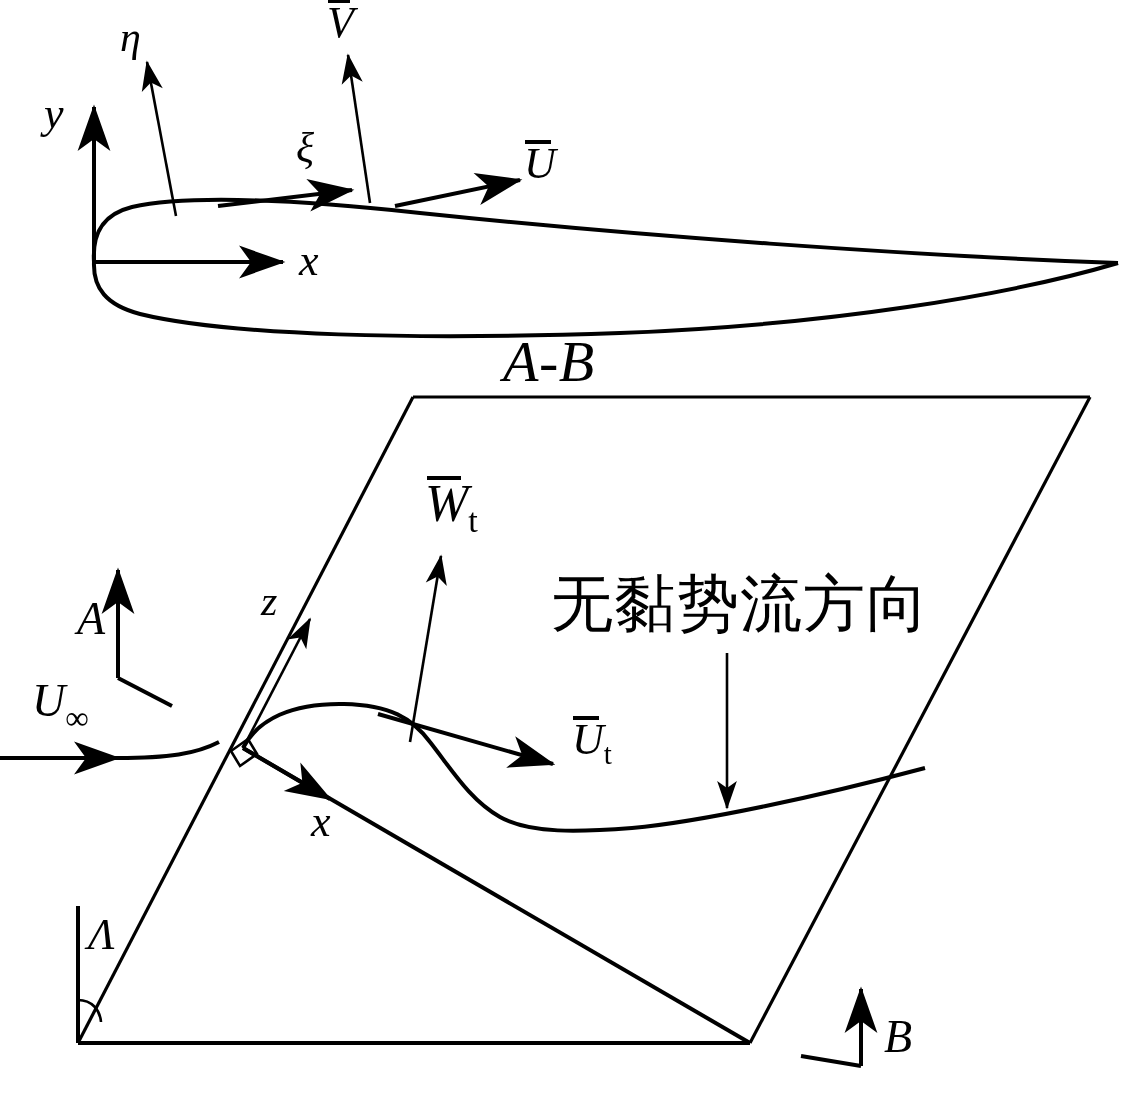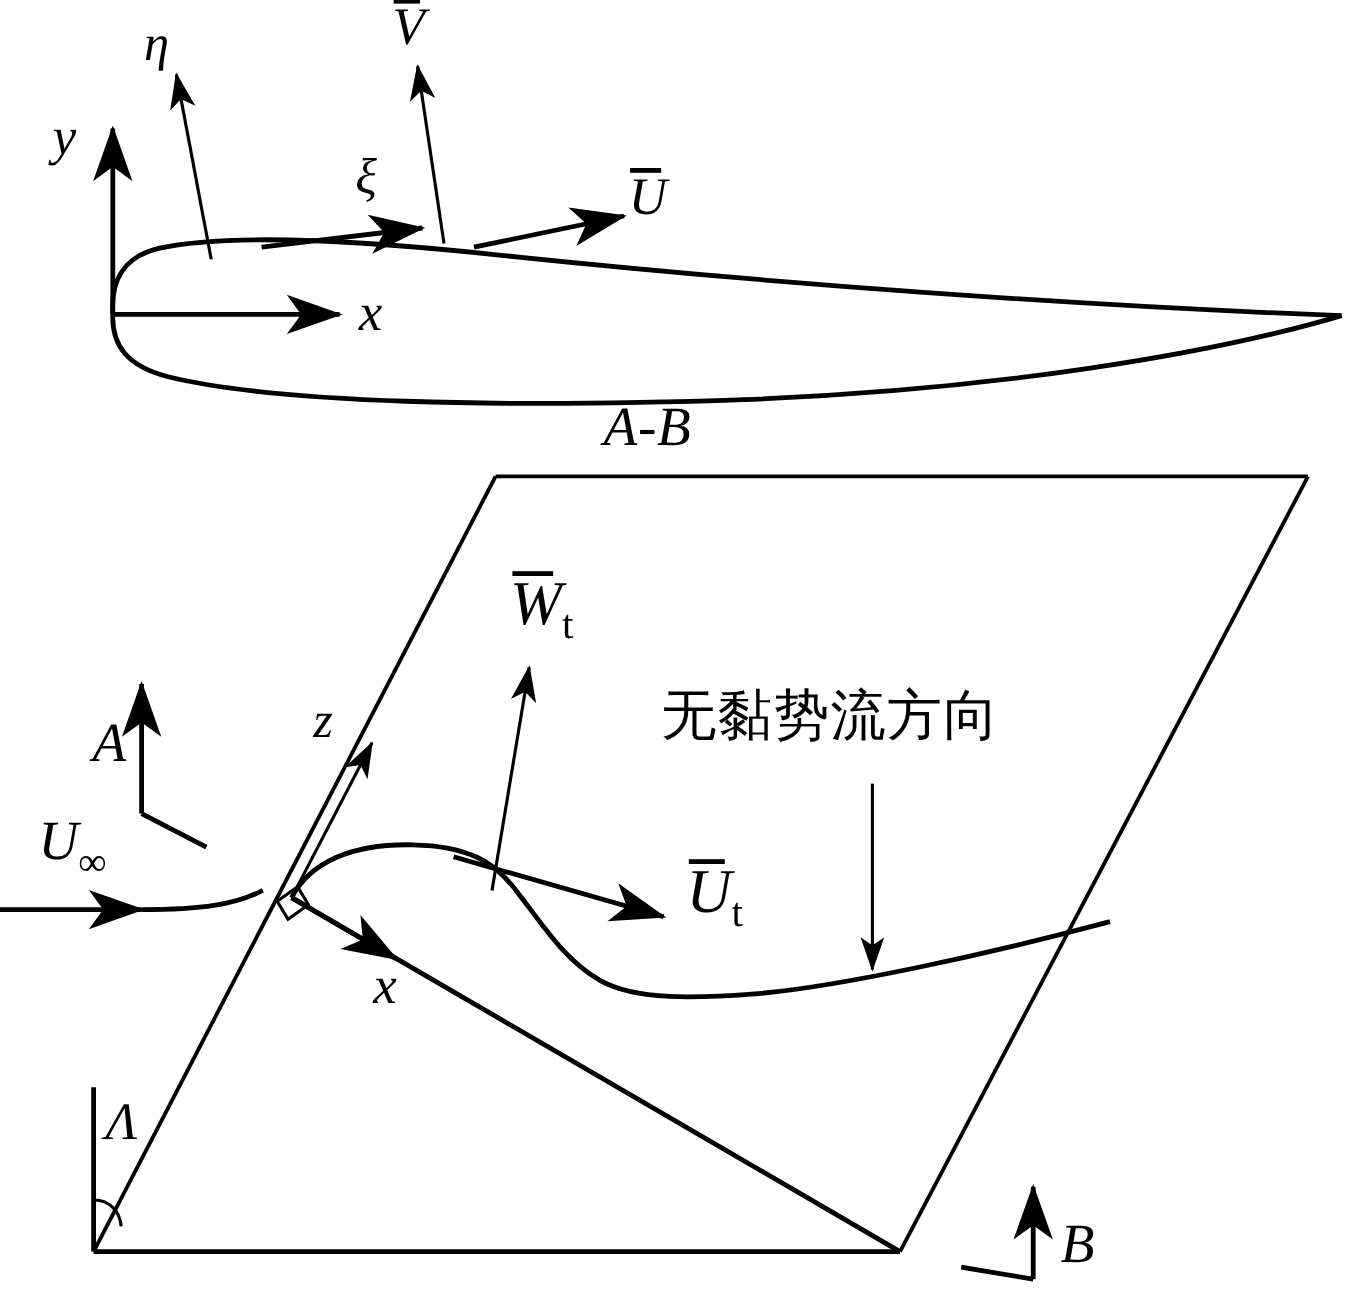--- a/index.html
+++ b/index.html
@@ -209,39 +209,39 @@
   <div class="lbl math-it" style="left:296px; top:127px; font-size:42px;">ξ</div>
 
   <div class="lbl" style="left:327px; top:1px; font-size:44px;">
     <span class="ovb math-it"><span class="bar"></span><span>V</span></span>
   </div>
 
   <div class="lbl" style="left:524px; top:142px; font-size:44px;">
     <span class="ovb math-it"><span class="bar"></span><span>U</span></span>
   </div>
 
-  <div class="lbl math-it" style="left:503px; top:333px; font-size:46px; letter-spacing:0.5px;">A-B</div>
+  <div class="lbl math-it" style="left:503px; top:333px; font-size:58px; letter-spacing:0.5px;">A-B</div>
 
   <div class="lbl math-it" style="left:77px; top:596px; font-size:46px;">A</div>
 
   <div class="lbl math-it" style="left:884px; top:1014px; font-size:46px;">B</div>
 
   <div class="lbl math-it" style="left:32px; top:678px; font-size:46px;">
     <span>U</span><span class="sub-inf">∞</span>
   </div>
 
   <div class="lbl math-it" style="left:261px; top:580px; font-size:42px;">z</div>
 
   <div class="lbl math-it" style="left:311px; top:800px; font-size:44px;">x</div>
 
   <div class="lbl" style="left:425px; top:478px; font-size:52px;">
     <span class="ovb math-it"><span class="bar"></span><span>W</span></span><span class="sub math-up">t</span>
   </div>
 
-  <div class="lbl" style="left:572px; top:718px; font-size:52px;">
+  <div class="lbl" style="left:572px; top:718px; font-size:44px;">
     <span class="ovb math-it"><span class="bar"></span><span>U</span></span><span class="sub math-up">t</span>
   </div>
 
   <div class="lbl math-it" style="left:88px; top:913px; font-size:44px;">Λ</div>
 
-  <div class="lbl cjk" style="left:551px; top:573px; font-size:46px; letter-spacing:1px;">无黏势流方向</div>
+  <div class="lbl cjk" style="left:551px; top:573px; font-size:62px; letter-spacing:1px;">无黏势流方向</div>
 
 </div>
 
 </body></html>

